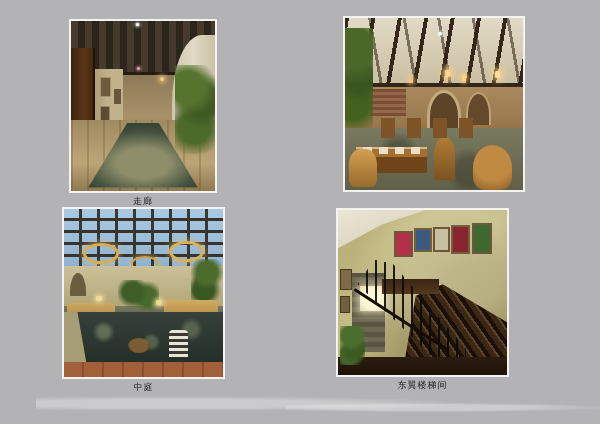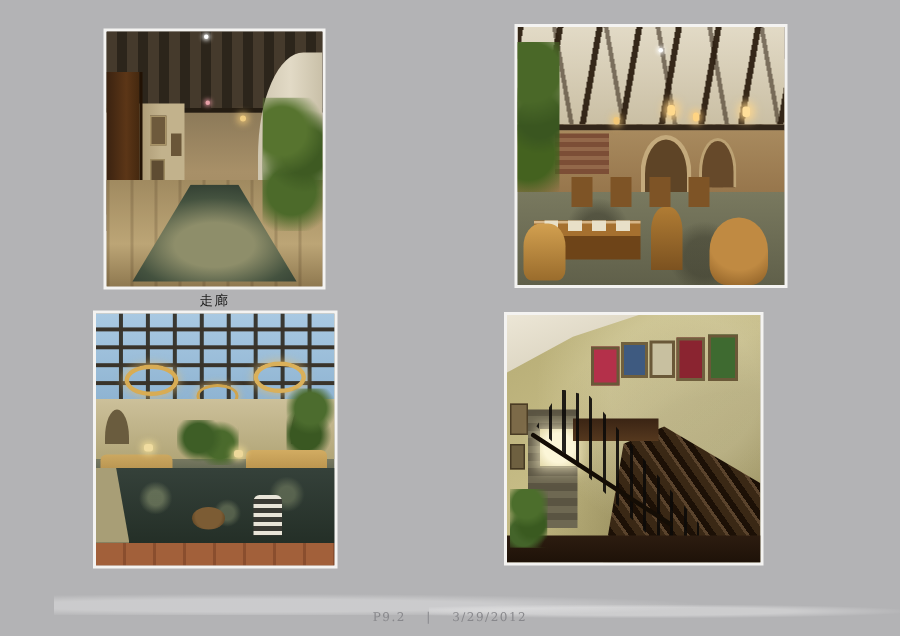--- a/index.html
+++ b/index.html
@@ -275,20 +275,21 @@
       <div class="sofa-l"></div>
       <div class="sofa-r"></div>
       <div class="lamp1"></div>
       <div class="lamp2"></div>
       <div class="floor"></div>
       <div class="path-l"></div>
       <div class="table-c"></div>
       <div class="chair-st"></div>
       <div class="front"></div>
     </div>
+    <figcaption>中庭</figcaption>
   </figure>
 
   <figure class="fig4">
     <div class="photo p4">
       <div class="texture"></div>
       <div class="ceiling"></div>
       <div class="fr1"></div>
       <div class="fr2"></div>
       <div class="fr3"></div>
       <div class="fr4"></div>
@@ -297,23 +298,19 @@
       <div class="frL2"></div>
       <div class="stone"></div>
       <div class="window"></div>
       <div class="stairs"></div>
       <div class="landing"></div>
       <div class="rail"></div>
       <div class="handrail"></div>
       <div class="floor"></div>
       <div class="plant"></div>
     </div>
+    <figcaption>东翼楼梯间</figcaption>
   </figure>
 
   <div class="swoosh-a"></div>
   <div class="swoosh-b"></div>
-  <div class="footer-text">
-    <span>P9.2</span>
-    <span class="sep">|</span>
-    <span>3/29/2012</span>
-  </div>
 
 </div>
 
 </body></html>

